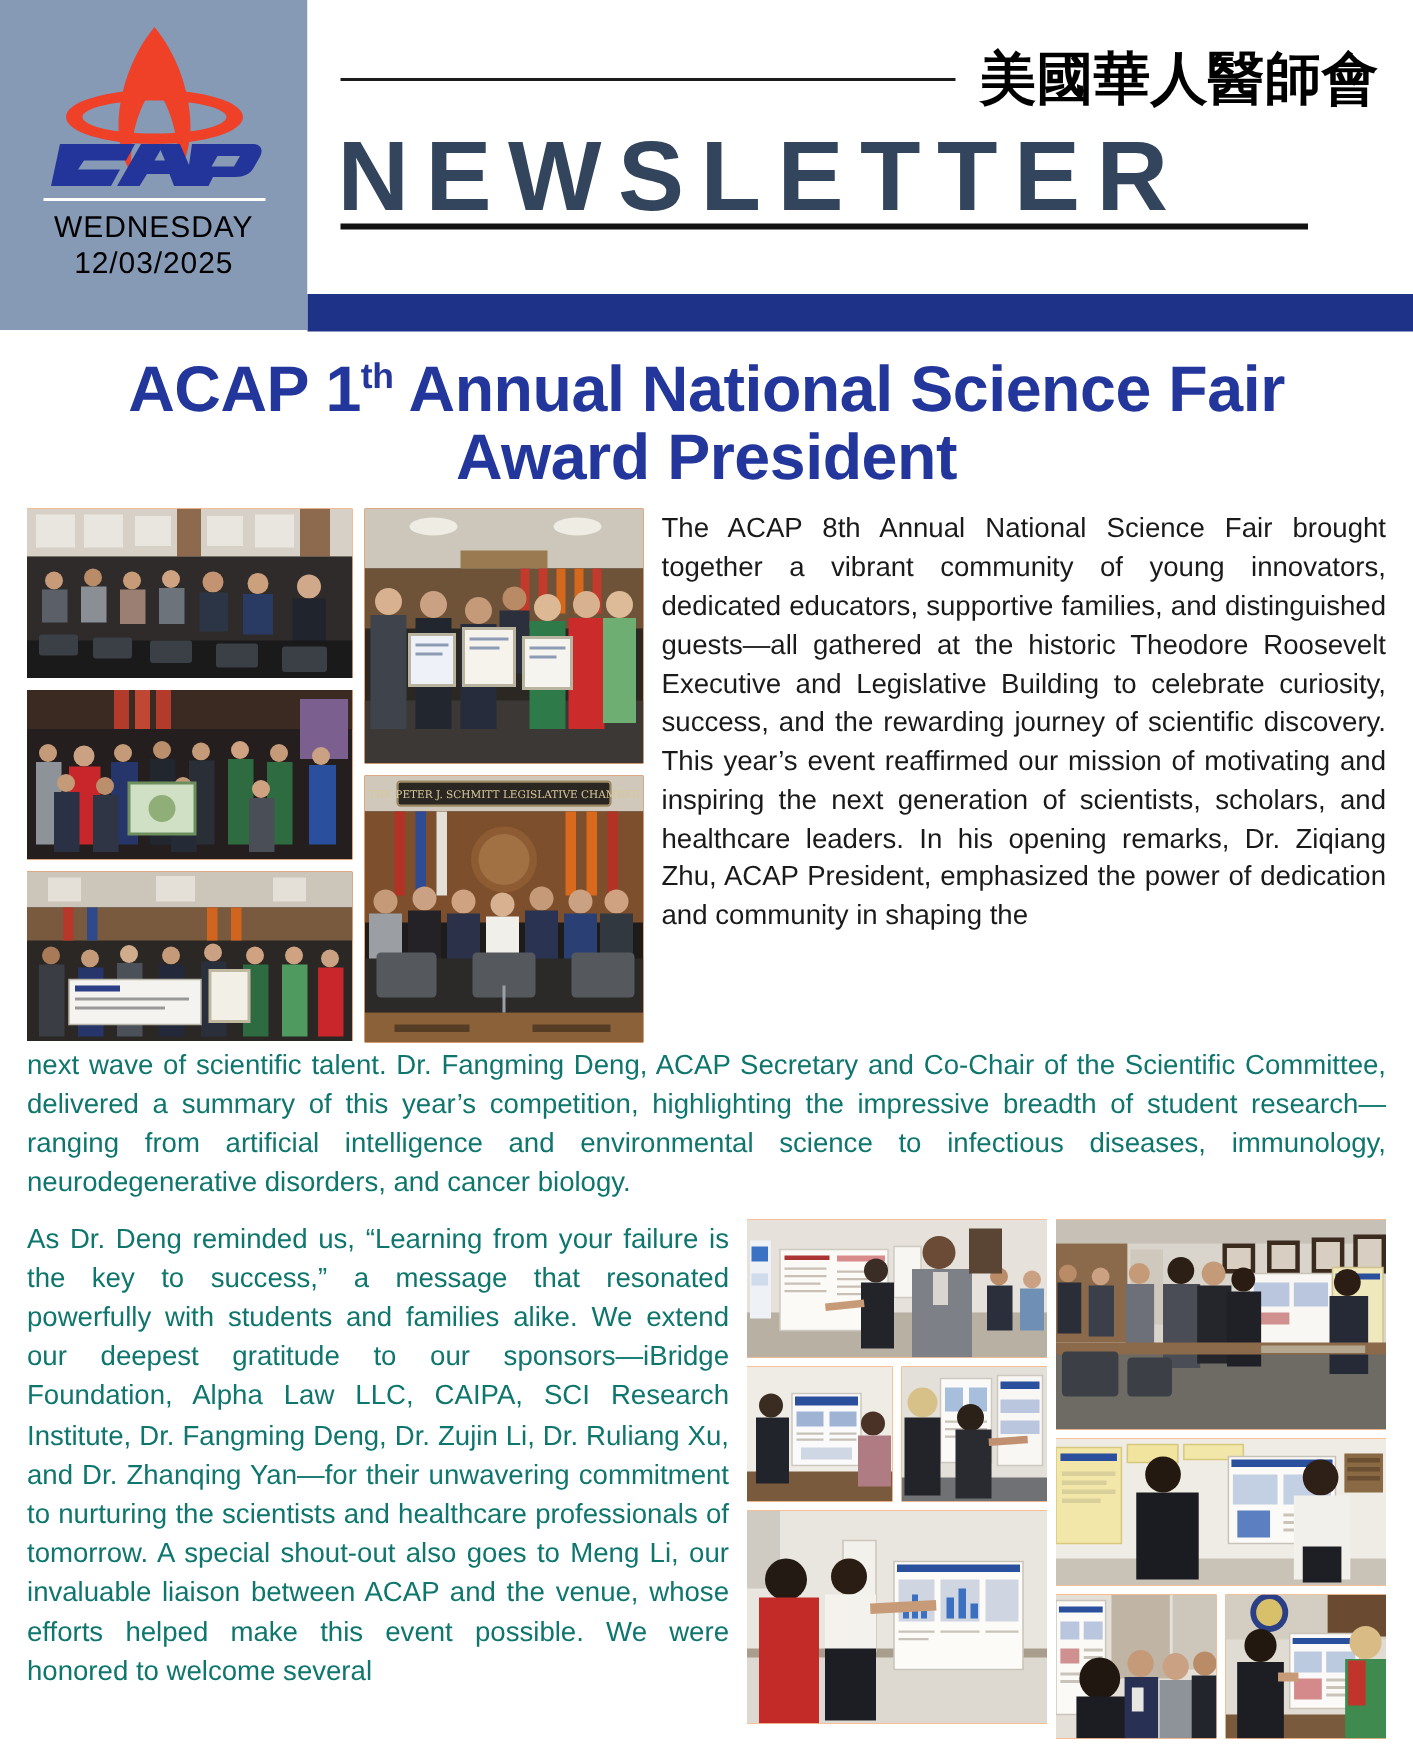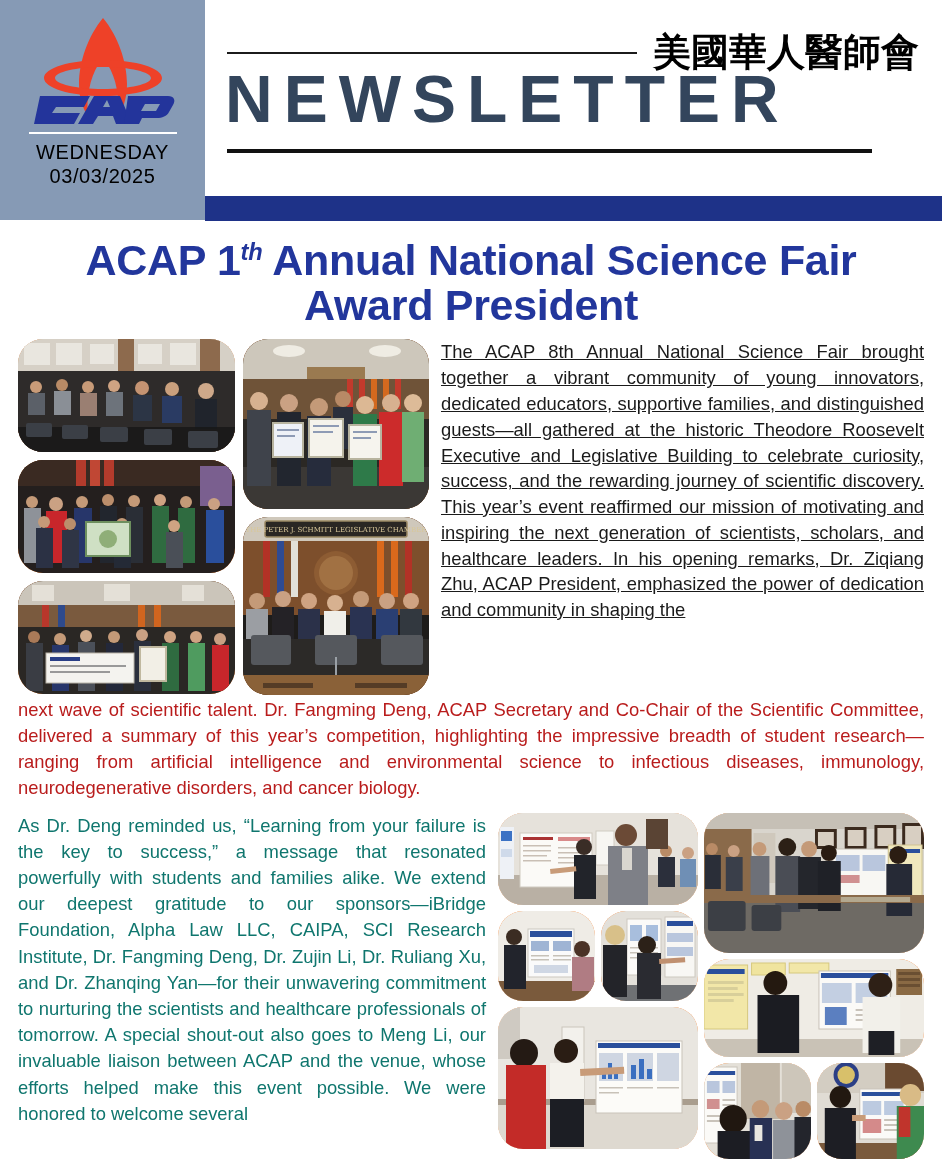--- a/index.html
+++ b/index.html
@@ -99,21 +99,21 @@
     font-weight: bold;
     color: #000000;
     letter-spacing: 0px;
     line-height: 1;
     white-space: nowrap;
   }
 
   .nl-title {
     position: absolute;
     left: 20px;
-    top: 66px;
+    top: 84px;
     width: 700px;
     font-size: 66px;
     font-weight: bold;
     color: #33455c;
     letter-spacing: 11px;
     line-height: 1;
     white-space: nowrap;
   }
 
   .nl-rule {
@@ -141,21 +141,20 @@
     color: #22369c;
     font-size: 43px;
     font-weight: bold;
     line-height: 1.04;
     letter-spacing: -0.3px;
   }
   .article-title sup {
     font-size: 0.55em;
     vertical-align: super;
     line-height: 0;
-    font-style: italic;
   }
 
   
   .top-section {
     position: relative;
     margin: 12px 18px 0 18px;
     display: flex;
     gap: 8px;
   }
 
@@ -176,28 +175,28 @@
   .top-text {
     flex: 1 1 auto;
     font-size: 18.4px;
     line-height: 1.40;
     color: #1a1a1a;
     text-align: justify;
     text-justify: inter-word;
     padding-left: 4px;
   }
 
-  .top-text p { margin: 0; text-decoration: underline; }
+  .top-text p { margin: 0; }
 
   
   .full-para {
     margin: 2px 18px 0 18px;
     font-size: 18.4px;
     line-height: 1.40;
-    color: #b91c1c;
+    color: #0f766e;
     text-align: justify;
     text-justify: inter-word;
   }
 
   
   .bottom-section {
     position: relative;
     margin: 12px 18px 0 18px;
     display: flex;
     gap: 12px;
@@ -227,21 +226,20 @@
   .bp-col-b { flex: 1 1 auto; }
 
   .bp-row { display: flex; gap: 6px; }
   .bp-row > * { flex: 1 1 0; }
 
   
   .ph {
     position: relative;
     overflow: hidden;
     background: #f97316;
-    border-radius: 25px;
   }
   .ph svg { display: block; width: 100%; height: 100%; }
 </style>
 </head>
 <body>
 
 <div class="page">
 
   <div class="header">
 
@@ -255,21 +253,21 @@
 
           <g fill="#23349B">
             <path d="M12 84 L62 84 L56 95 L28 95 L24 101 L52 101 L46 112 L6 112 Z"></path>
             <path d="M66 84 L92 84 L104 112 L88 112 L85 104 L70 104 L65 112 L50 112 Z M75 95 L82 95 L79 88 Z"></path>
             <path d="M100 84 L140 84 C146 84 148 88 145 93 L141 100 C139 104 134 106 129 106 L114 106 L111 112 L96 112 Z M117 92 L113 99 L128 99 L132 92 Z"></path>
           </g>
         </svg>
       </div>
       <div class="brand-rule"></div>
       <div class="brand-day">WEDNESDAY</div>
-      <div class="brand-date">03/03/2025</div>
+      <div class="brand-date">12/03/2025</div>
     </div>
 
     <div class="header-right">
       <div class="cn-row">
         <div class="cn-rule"></div>
         <div class="cn-title">美國華人醫師會</div>
       </div>
       <div class="nl-title">NEWSLETTER</div>
       <div class="nl-rule"></div>
     </div>

